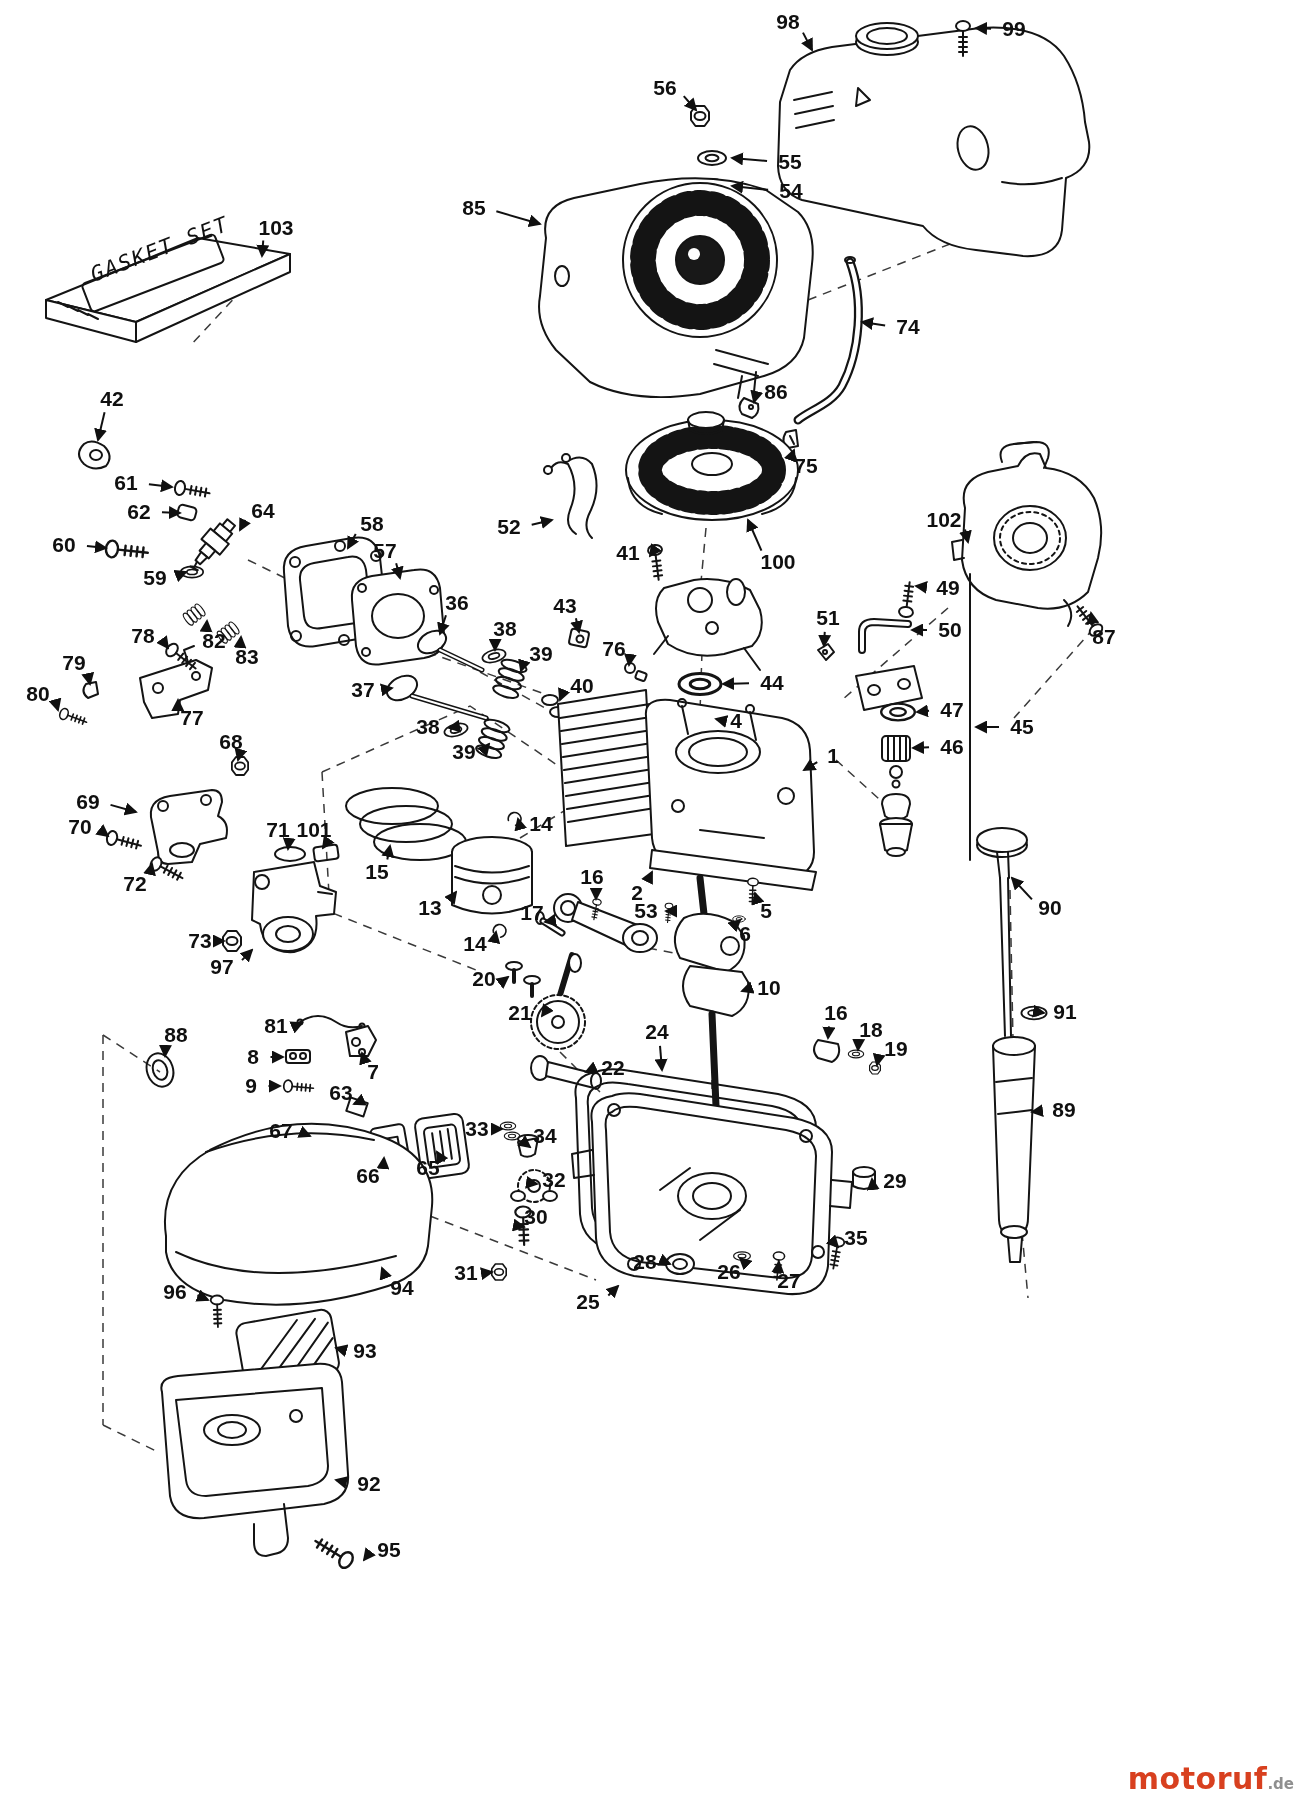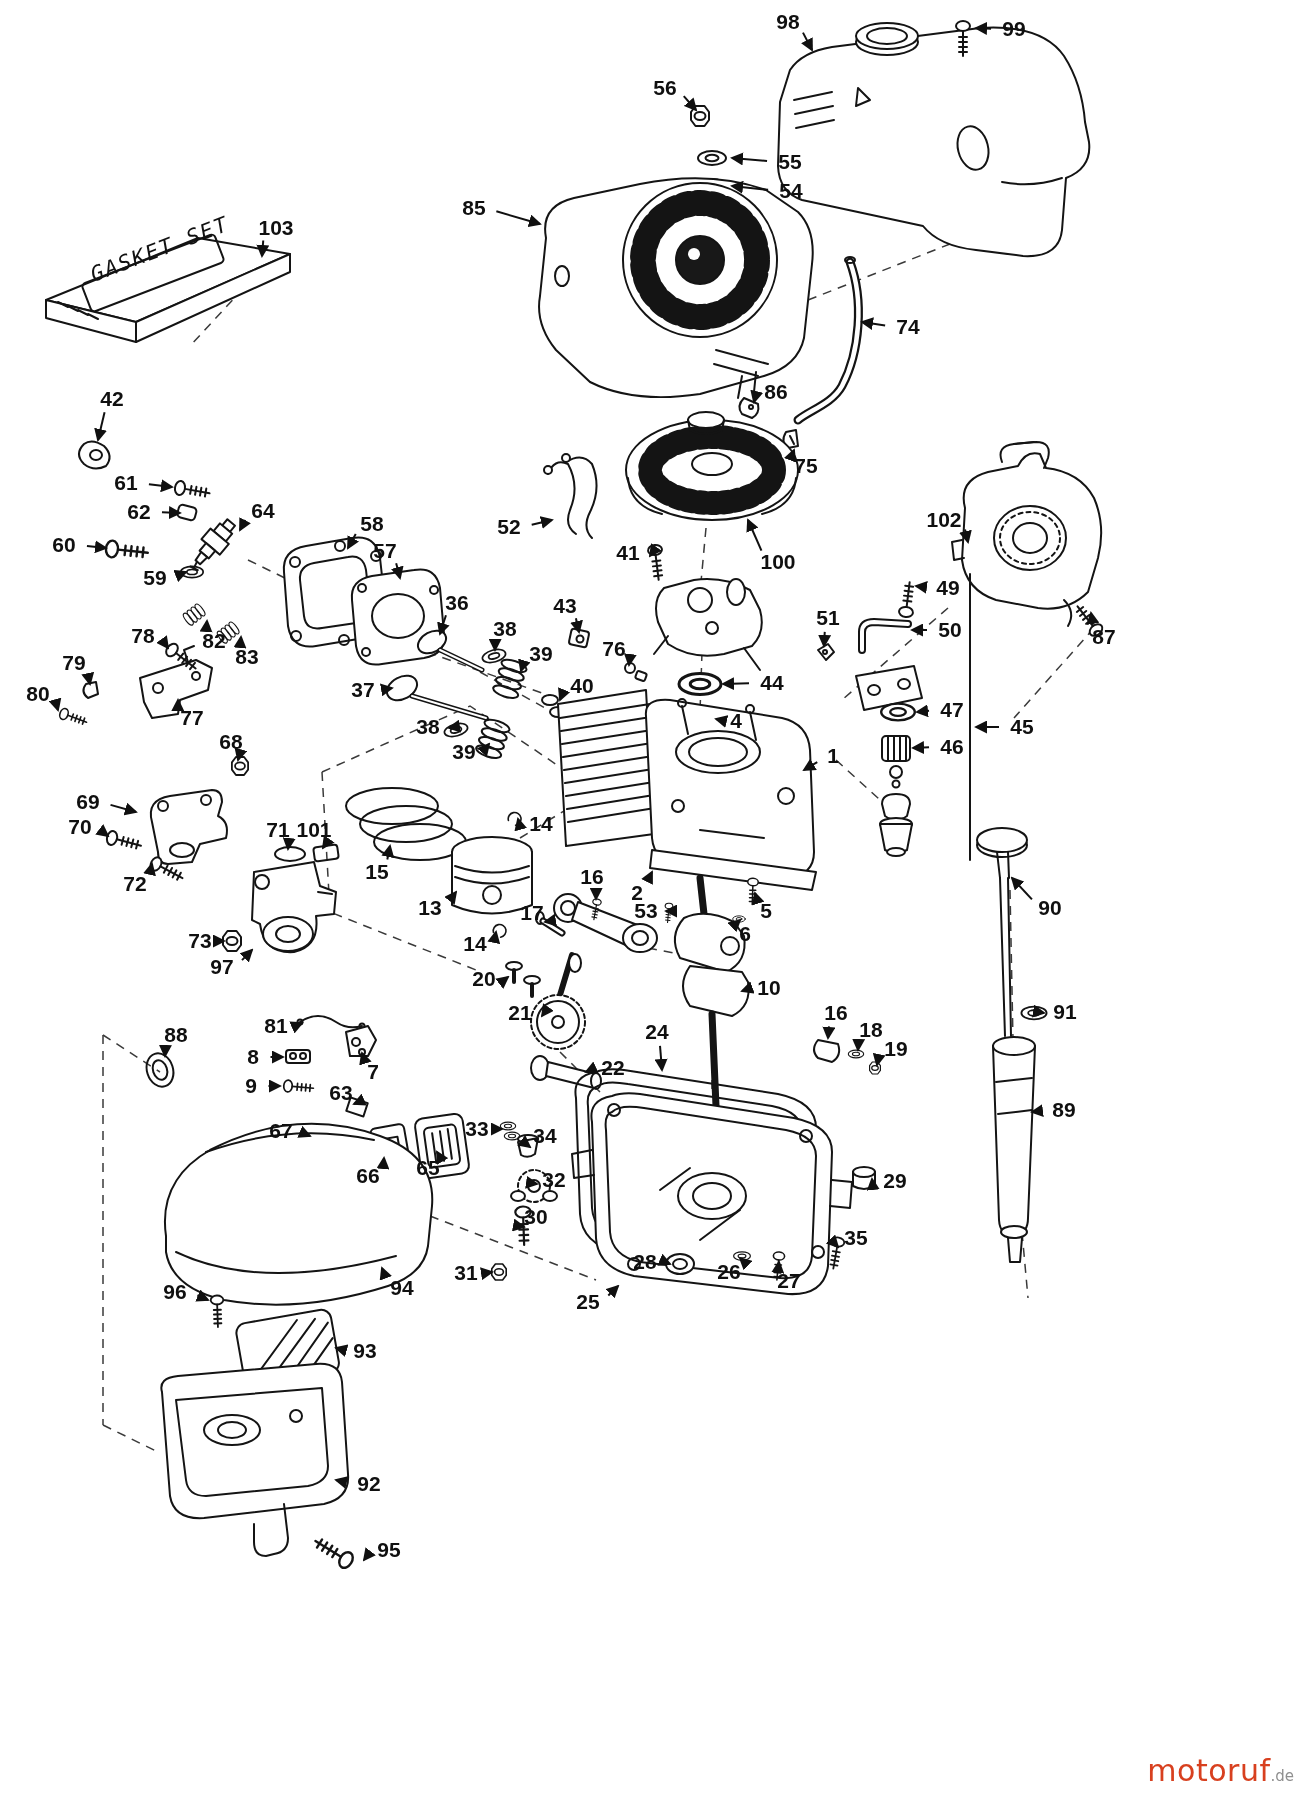--- a/index.html
+++ b/index.html
@@ -3,22 +3,22 @@
 <meta charset="utf-8">
 <style>
   html,body{margin:0;padding:0;background:#ffffff}
   .stage{position:relative;width:1316px;height:1800px;background:#fff;overflow:hidden;
          font-family:"DejaVu Sans",sans-serif}
   .stage > svg{position:absolute;left:0;top:0}
   #drawing{stroke-linejoin:round;stroke-linecap:round}
   #labels text{font:bold 21px "Liberation Sans",sans-serif;fill:#101010}
   #leaders line{stroke:#101010;stroke-width:2}
   .gasket-text{font:21px "DejaVu Sans Mono",monospace;font-style:italic;letter-spacing:2px;fill:#111}
-  .watermark{position:absolute;right:22px;bottom:12px;font-family:"DejaVu Sans",sans-serif;
-             font-weight:normal;white-space:nowrap;cursor:pointer}
+  .watermark{position:absolute;right:22px;bottom:4px;font-family:"DejaVu Sans",sans-serif;
+             font-weight:bold;white-space:nowrap;cursor:pointer}
   .watermark .brand{font-size:30px;letter-spacing:.5px}
   .watermark .tld{font-size:15px}
 </style>
 </head>
 <body>
 
 <div class="stage">
 <svg width="1316" height="1800" viewBox="0 0 1316 1800">
   <defs>
     <marker id="ah" viewBox="0 0 10 10" refX="8.5" refY="5" markerWidth="6.5" markerHeight="6.5" orient="auto-start-reverse">

